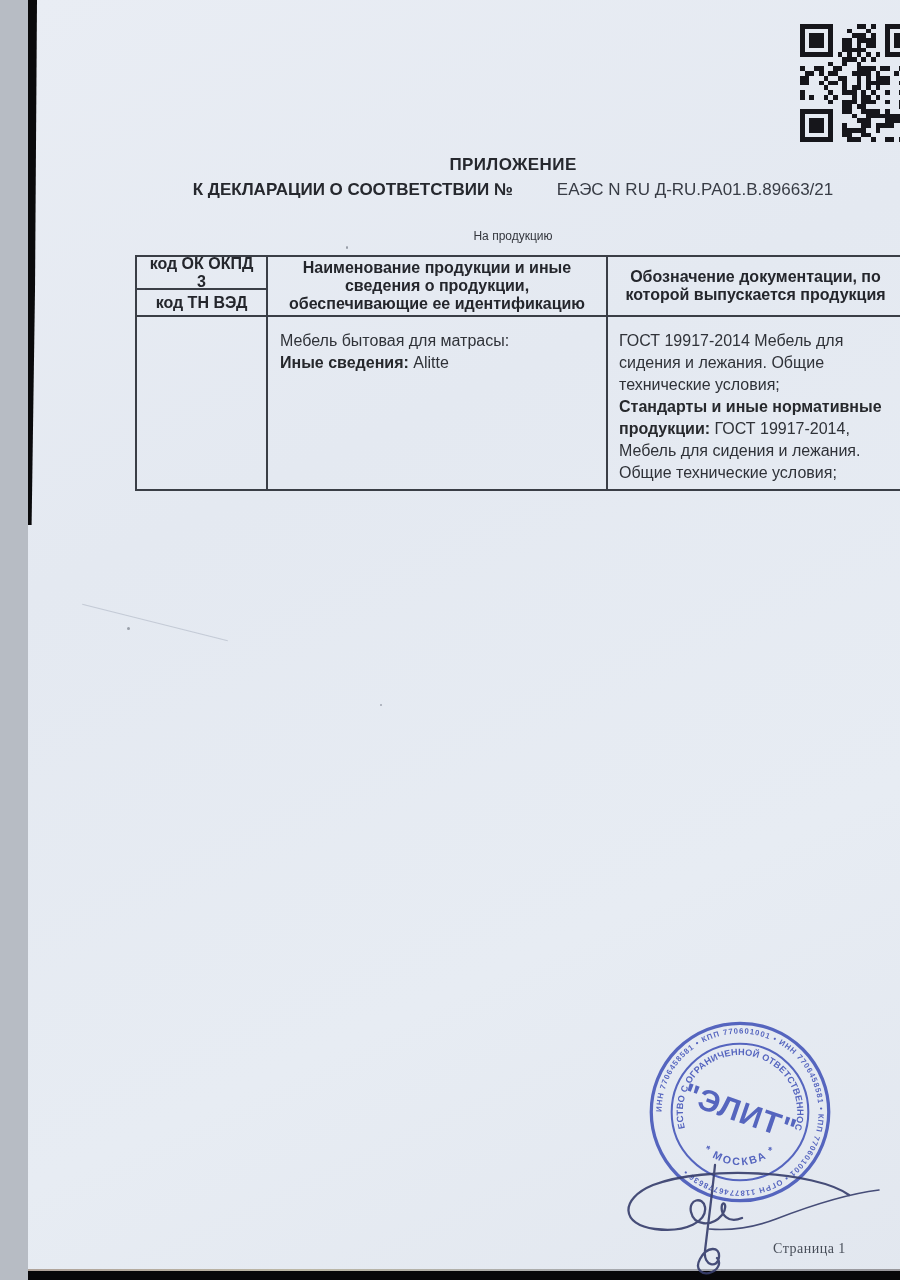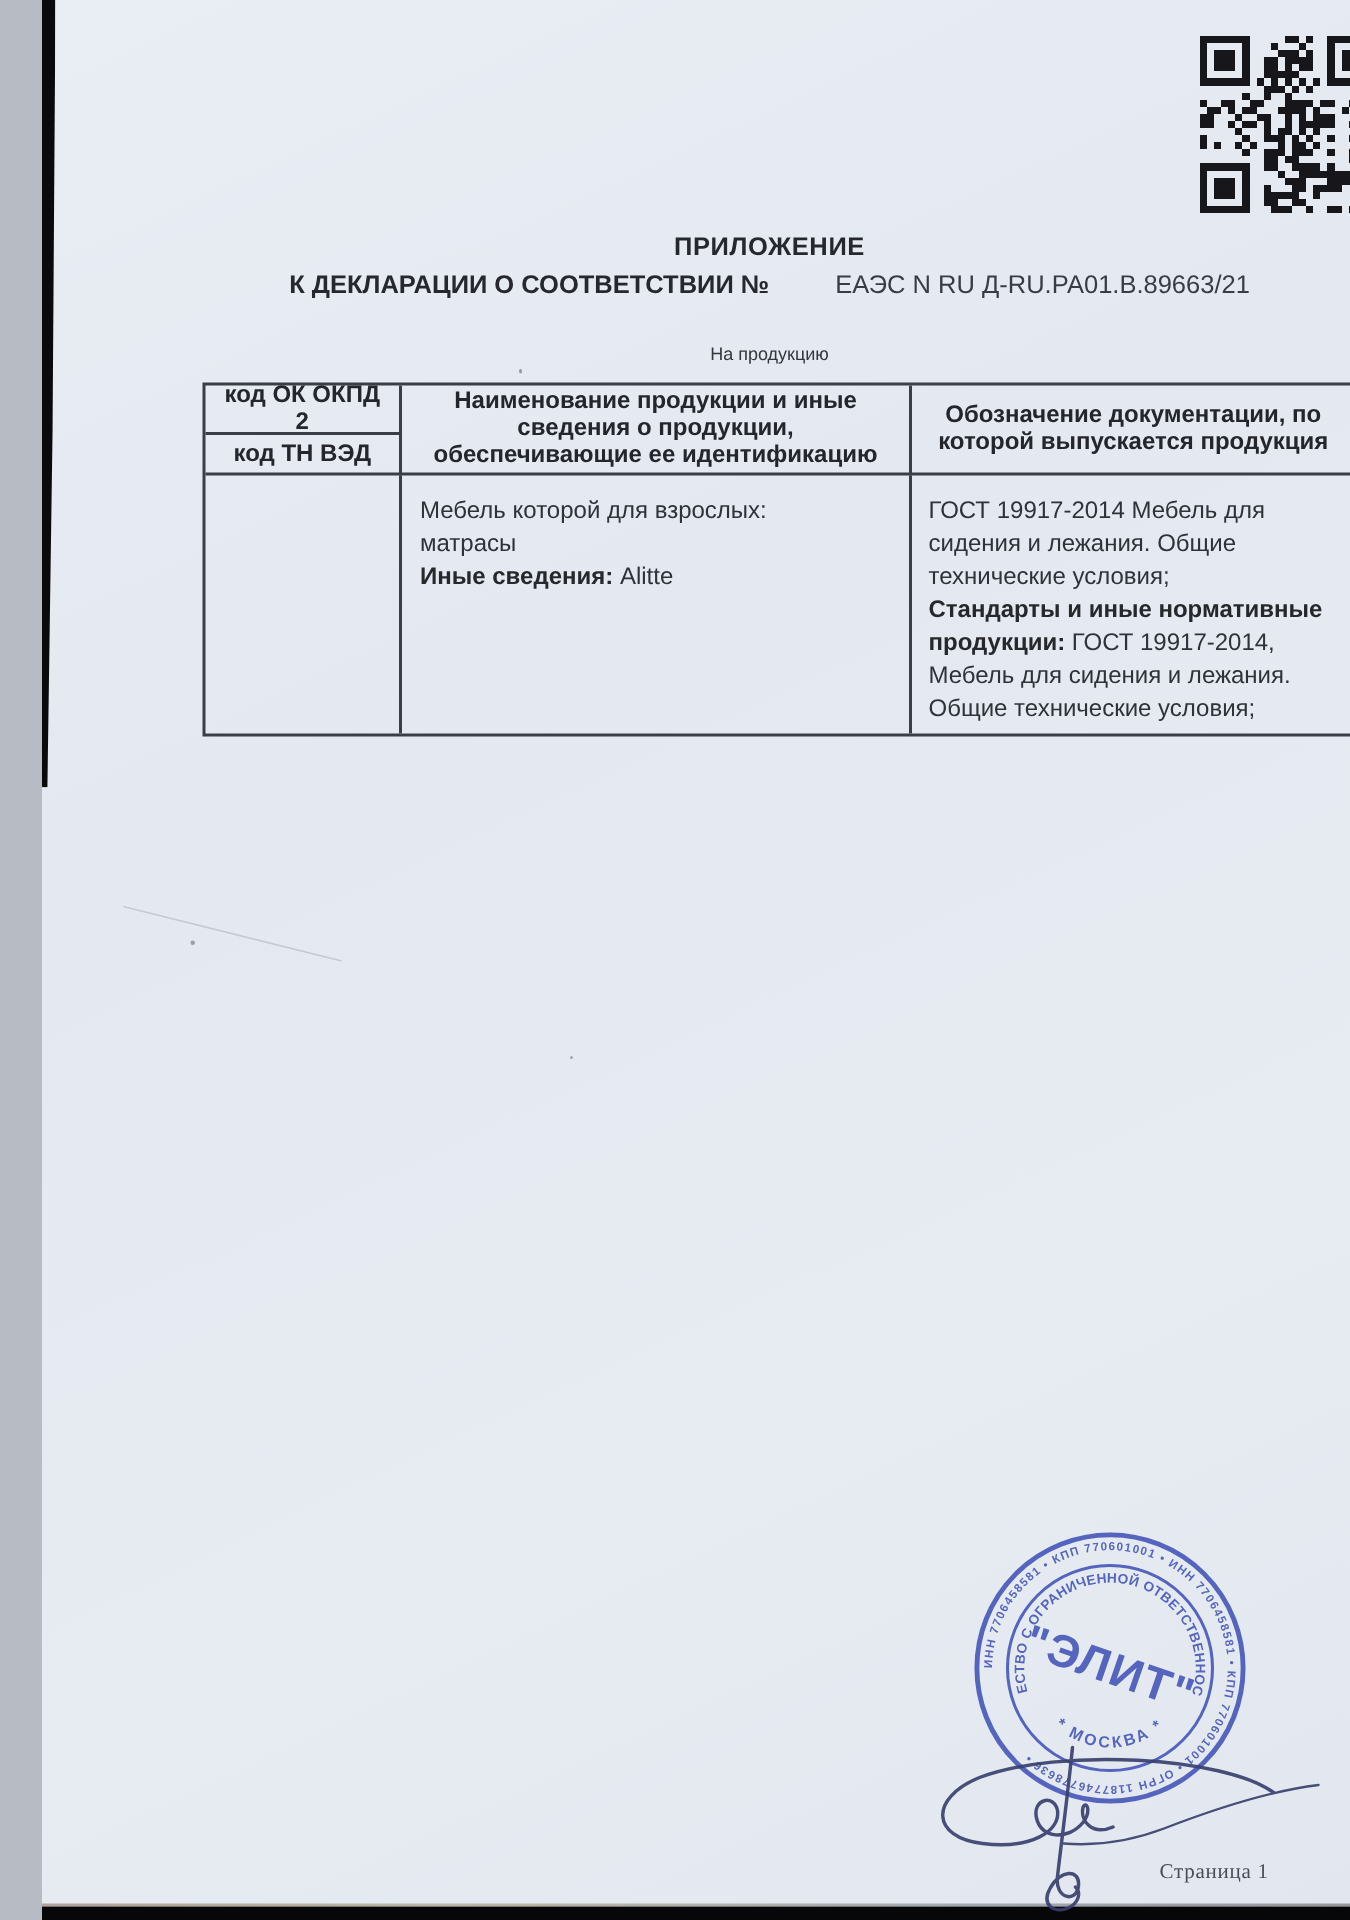--- a/index.html
+++ b/index.html
@@ -74,30 +74,29 @@
     <path d="M0 0h1v1h-1zM1 0h1v1h-1zM2 0h1v1h-1zM3 0h1v1h-1zM4 0h1v1h-1zM5 0h1v1h-1zM6 0h1v1h-1zM12 0h1v1h-1zM13 0h1v1h-1zM15 0h1v1h-1zM18 0h1v1h-1zM19 0h1v1h-1zM20 0h1v1h-1zM21 0h1v1h-1zM22 0h1v1h-1zM23 0h1v1h-1zM24 0h1v1h-1zM0 1h1v1h-1zM6 1h1v1h-1zM10 1h1v1h-1zM14 1h1v1h-1zM18 1h1v1h-1zM24 1h1v1h-1zM0 2h1v1h-1zM2 2h1v1h-1zM3 2h1v1h-1zM4 2h1v1h-1zM6 2h1v1h-1zM11 2h1v1h-1zM12 2h1v1h-1zM13 2h1v1h-1zM15 2h1v1h-1zM18 2h1v1h-1zM20 2h1v1h-1zM21 2h1v1h-1zM22 2h1v1h-1zM24 2h1v1h-1zM0 3h1v1h-1zM2 3h1v1h-1zM3 3h1v1h-1zM4 3h1v1h-1zM6 3h1v1h-1zM9 3h1v1h-1zM10 3h1v1h-1zM12 3h1v1h-1zM13 3h1v1h-1zM14 3h1v1h-1zM15 3h1v1h-1zM18 3h1v1h-1zM20 3h1v1h-1zM21 3h1v1h-1zM22 3h1v1h-1zM24 3h1v1h-1zM0 4h1v1h-1zM2 4h1v1h-1zM3 4h1v1h-1zM4 4h1v1h-1zM6 4h1v1h-1zM9 4h1v1h-1zM10 4h1v1h-1zM12 4h1v1h-1zM14 4h1v1h-1zM15 4h1v1h-1zM18 4h1v1h-1zM20 4h1v1h-1zM21 4h1v1h-1zM22 4h1v1h-1zM24 4h1v1h-1zM0 5h1v1h-1zM6 5h1v1h-1zM9 5h1v1h-1zM10 5h1v1h-1zM11 5h1v1h-1zM12 5h1v1h-1zM13 5h1v1h-1zM18 5h1v1h-1zM24 5h1v1h-1zM0 6h1v1h-1zM1 6h1v1h-1zM2 6h1v1h-1zM3 6h1v1h-1zM4 6h1v1h-1zM5 6h1v1h-1zM6 6h1v1h-1zM8 6h1v1h-1zM10 6h1v1h-1zM12 6h1v1h-1zM14 6h1v1h-1zM16 6h1v1h-1zM18 6h1v1h-1zM19 6h1v1h-1zM20 6h1v1h-1zM21 6h1v1h-1zM22 6h1v1h-1zM23 6h1v1h-1zM24 6h1v1h-1zM9 7h1v1h-1zM10 7h1v1h-1zM11 7h1v1h-1zM13 7h1v1h-1zM15 7h1v1h-1zM6 8h1v1h-1zM9 8h1v1h-1zM12 8h1v1h-1zM0 9h1v1h-1zM3 9h1v1h-1zM4 9h1v1h-1zM7 9h1v1h-1zM8 9h1v1h-1zM12 9h1v1h-1zM13 9h1v1h-1zM14 9h1v1h-1zM15 9h1v1h-1zM17 9h1v1h-1zM18 9h1v1h-1zM21 9h1v1h-1zM22 9h1v1h-1zM24 9h1v1h-1zM1 10h1v1h-1zM2 10h1v1h-1zM4 10h1v1h-1zM6 10h1v1h-1zM7 10h1v1h-1zM11 10h1v1h-1zM12 10h1v1h-1zM13 10h1v1h-1zM14 10h1v1h-1zM16 10h1v1h-1zM20 10h1v1h-1zM22 10h1v1h-1zM23 10h1v1h-1zM0 11h1v1h-1zM1 11h1v1h-1zM5 11h1v1h-1zM8 11h1v1h-1zM9 11h1v1h-1zM12 11h1v1h-1zM14 11h1v1h-1zM16 11h1v1h-1zM17 11h1v1h-1zM18 11h1v1h-1zM22 11h1v1h-1zM24 11h1v1h-1zM0 12h1v1h-1zM1 12h1v1h-1zM4 12h1v1h-1zM6 12h1v1h-1zM7 12h1v1h-1zM9 12h1v1h-1zM12 12h1v1h-1zM14 12h1v1h-1zM15 12h1v1h-1zM16 12h1v1h-1zM17 12h1v1h-1zM18 12h1v1h-1zM21 12h1v1h-1zM23 12h1v1h-1zM5 13h1v1h-1zM9 13h1v1h-1zM11 13h1v1h-1zM12 13h1v1h-1zM14 13h1v1h-1zM16 13h1v1h-1zM22 13h1v1h-1zM0 14h1v1h-1zM6 14h1v1h-1zM9 14h1v1h-1zM10 14h1v1h-1zM11 14h1v1h-1zM13 14h1v1h-1zM15 14h1v1h-1zM18 14h1v1h-1zM21 14h1v1h-1zM22 14h1v1h-1zM23 14h1v1h-1zM24 14h1v1h-1zM0 15h1v1h-1zM2 15h1v1h-1zM5 15h1v1h-1zM7 15h1v1h-1zM11 15h1v1h-1zM13 15h1v1h-1zM14 15h1v1h-1zM16 15h1v1h-1zM23 15h1v1h-1zM24 15h1v1h-1zM6 16h1v1h-1zM9 16h1v1h-1zM10 16h1v1h-1zM11 16h1v1h-1zM13 16h1v1h-1zM14 16h1v1h-1zM15 16h1v1h-1zM18 16h1v1h-1zM21 16h1v1h-1zM22 16h1v1h-1zM9 17h1v1h-1zM10 17h1v1h-1zM12 17h1v1h-1zM13 17h1v1h-1zM21 17h1v1h-1zM22 17h1v1h-1zM23 17h1v1h-1zM24 17h1v1h-1zM0 18h1v1h-1zM1 18h1v1h-1zM2 18h1v1h-1zM3 18h1v1h-1zM4 18h1v1h-1zM5 18h1v1h-1zM6 18h1v1h-1zM9 18h1v1h-1zM10 18h1v1h-1zM13 18h1v1h-1zM14 18h1v1h-1zM15 18h1v1h-1zM16 18h1v1h-1zM18 18h1v1h-1zM0 19h1v1h-1zM6 19h1v1h-1zM11 19h1v1h-1zM14 19h1v1h-1zM15 19h1v1h-1zM16 19h1v1h-1zM17 19h1v1h-1zM18 19h1v1h-1zM19 19h1v1h-1zM20 19h1v1h-1zM21 19h1v1h-1zM0 20h1v1h-1zM2 20h1v1h-1zM3 20h1v1h-1zM4 20h1v1h-1zM6 20h1v1h-1zM12 20h1v1h-1zM13 20h1v1h-1zM14 20h1v1h-1zM18 20h1v1h-1zM19 20h1v1h-1zM20 20h1v1h-1zM21 20h1v1h-1zM22 20h1v1h-1zM23 20h1v1h-1zM0 21h1v1h-1zM2 21h1v1h-1zM3 21h1v1h-1zM4 21h1v1h-1zM6 21h1v1h-1zM9 21h1v1h-1zM13 21h1v1h-1zM14 21h1v1h-1zM16 21h1v1h-1zM17 21h1v1h-1zM18 21h1v1h-1zM19 21h1v1h-1zM22 21h1v1h-1zM0 22h1v1h-1zM2 22h1v1h-1zM3 22h1v1h-1zM4 22h1v1h-1zM6 22h1v1h-1zM9 22h1v1h-1zM10 22h1v1h-1zM11 22h1v1h-1zM12 22h1v1h-1zM13 22h1v1h-1zM16 22h1v1h-1zM24 22h1v1h-1zM0 23h1v1h-1zM6 23h1v1h-1zM9 23h1v1h-1zM10 23h1v1h-1zM13 23h1v1h-1zM14 23h1v1h-1zM23 23h1v1h-1zM24 23h1v1h-1zM0 24h1v1h-1zM1 24h1v1h-1zM2 24h1v1h-1zM3 24h1v1h-1zM4 24h1v1h-1zM5 24h1v1h-1zM6 24h1v1h-1zM10 24h1v1h-1zM11 24h1v1h-1zM12 24h1v1h-1zM15 24h1v1h-1zM18 24h1v1h-1zM19 24h1v1h-1zM21 24h1v1h-1zM23 24h1v1h-1zM24 24h1v1h-1z" fill="#16161b" shape-rendering="crispEdges"></path>
   </svg>
 
   <div class="head-block title" style="position:absolute;">ПРИЛОЖЕНИЕ</div>
   <div class="head-block decl-line" style="position:absolute;">
     <span class="decl-label">К ДЕКЛАРАЦИИ О СООТВЕТСТВИИ №</span><span class="decl-number">ЕАЭС N RU Д-RU.РА01.В.89663/21</span>
   </div>
   <div class="head-block caption" style="position:absolute;">На продукцию</div>
 
   <div class="doc-table">
-    <div class="cell hcell br bb c-a1">код ОК ОКПД 2</div>
+    <div class="cell hcell br bb c-a1">код ОК ОКПД 3</div>
     <div class="cell hcell br bb c-a2">код ТН ВЭД</div>
     <div class="cell hcell br bb c-bh">Наименование продукции и иные сведения о продукции, обеспечивающие ее идентификацию</div>
     <div class="cell hcell bb c-ch">Обозначение документации, по которой выпускается продукция</div>
 
     <div class="cell br c-a3"></div>
 
     <div class="cell br c-b3">
-      <div>Мебель которой для взрослых:</div>
-      <div>матрасы</div>
+      <div>Мебель бытовая для матрасы:</div>
       <div><span class="bold">Иные сведения:</span> <span>Alitte</span></div>
     </div>
 
     <div class="cell c-c3">
       <div>ГОСТ 19917-2014 Мебель для сидения и лежания. Общие технические условия;</div>
       <div><span class="bold">Стандарты и иные нормативные продукции:</span> <span>ГОСТ 19917-2014, Мебель для сидения и лежания. Общие технические условия;</span></div>
     </div>
   </div>
 
   <svg class="stamp" viewBox="0 0 200 200">

